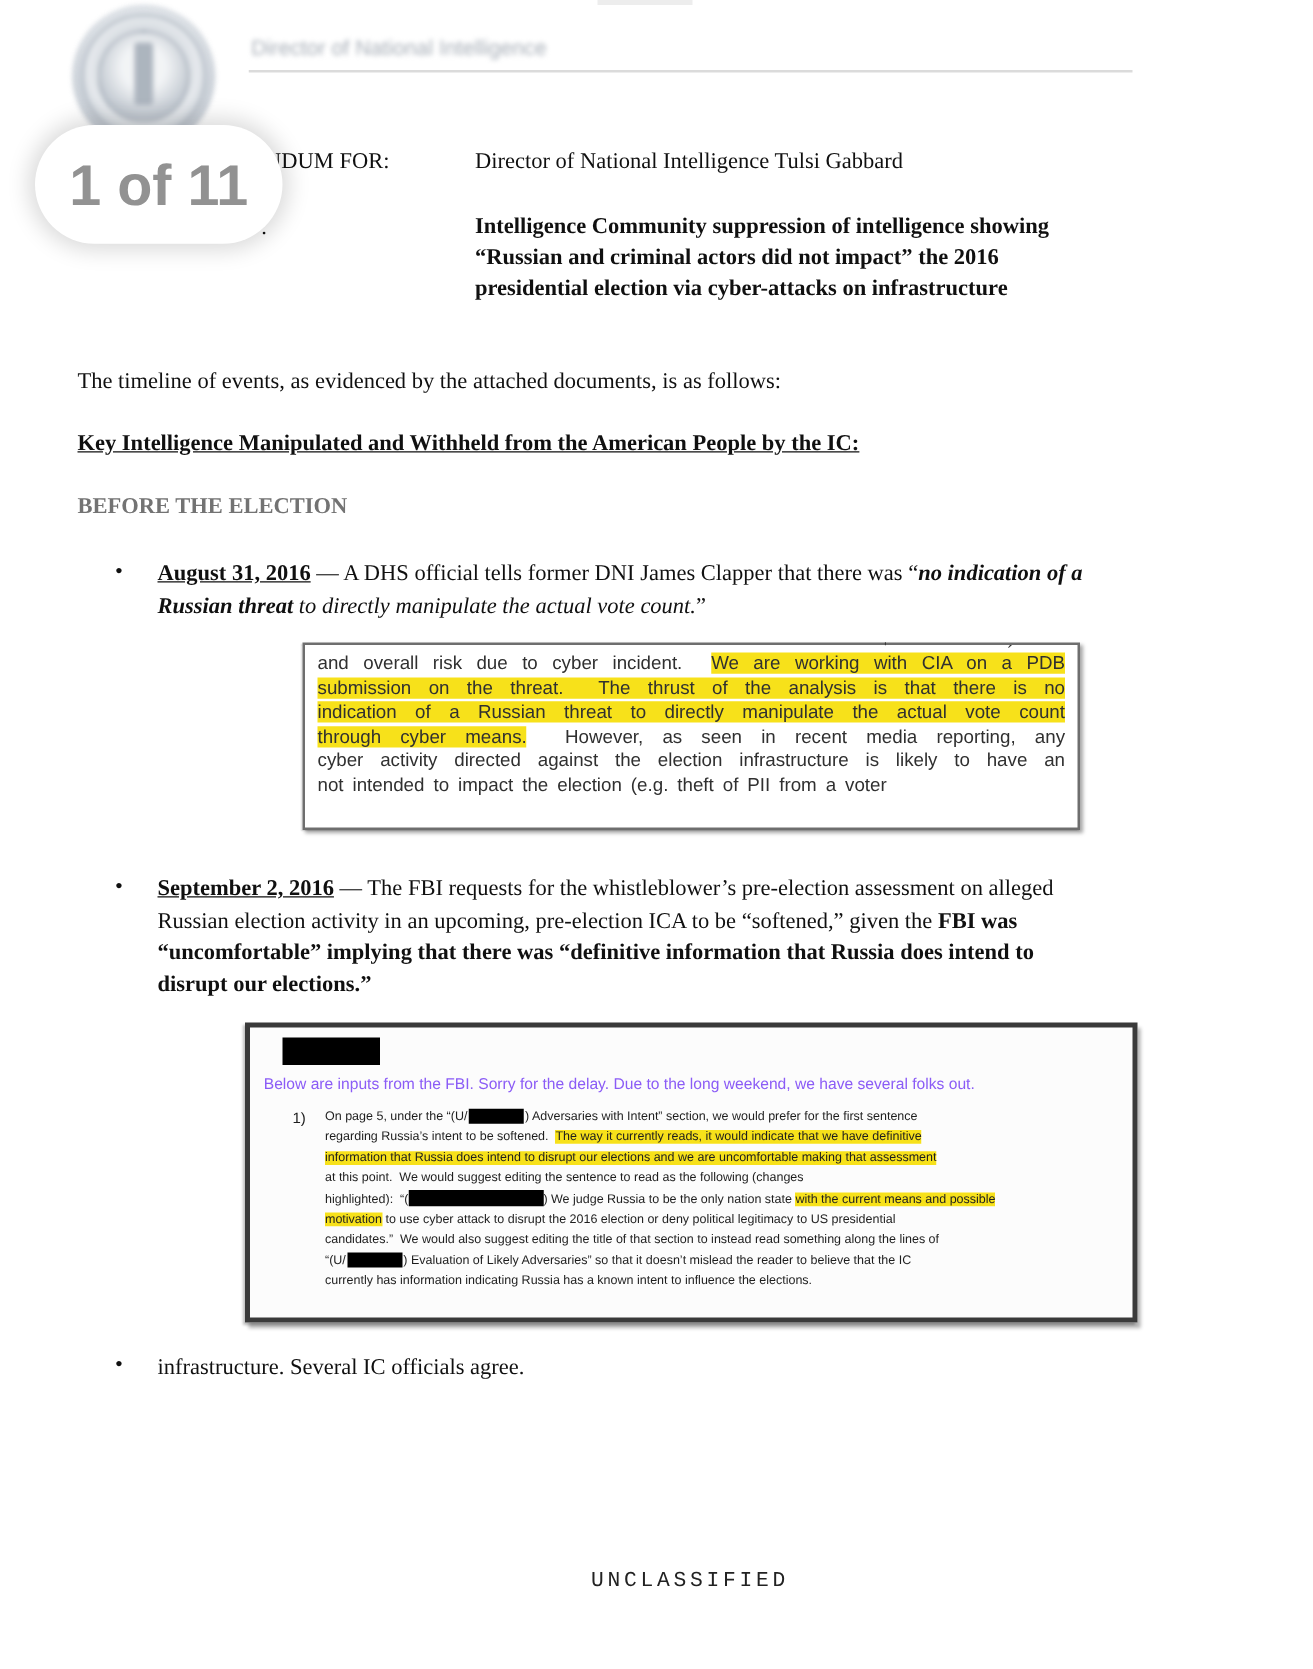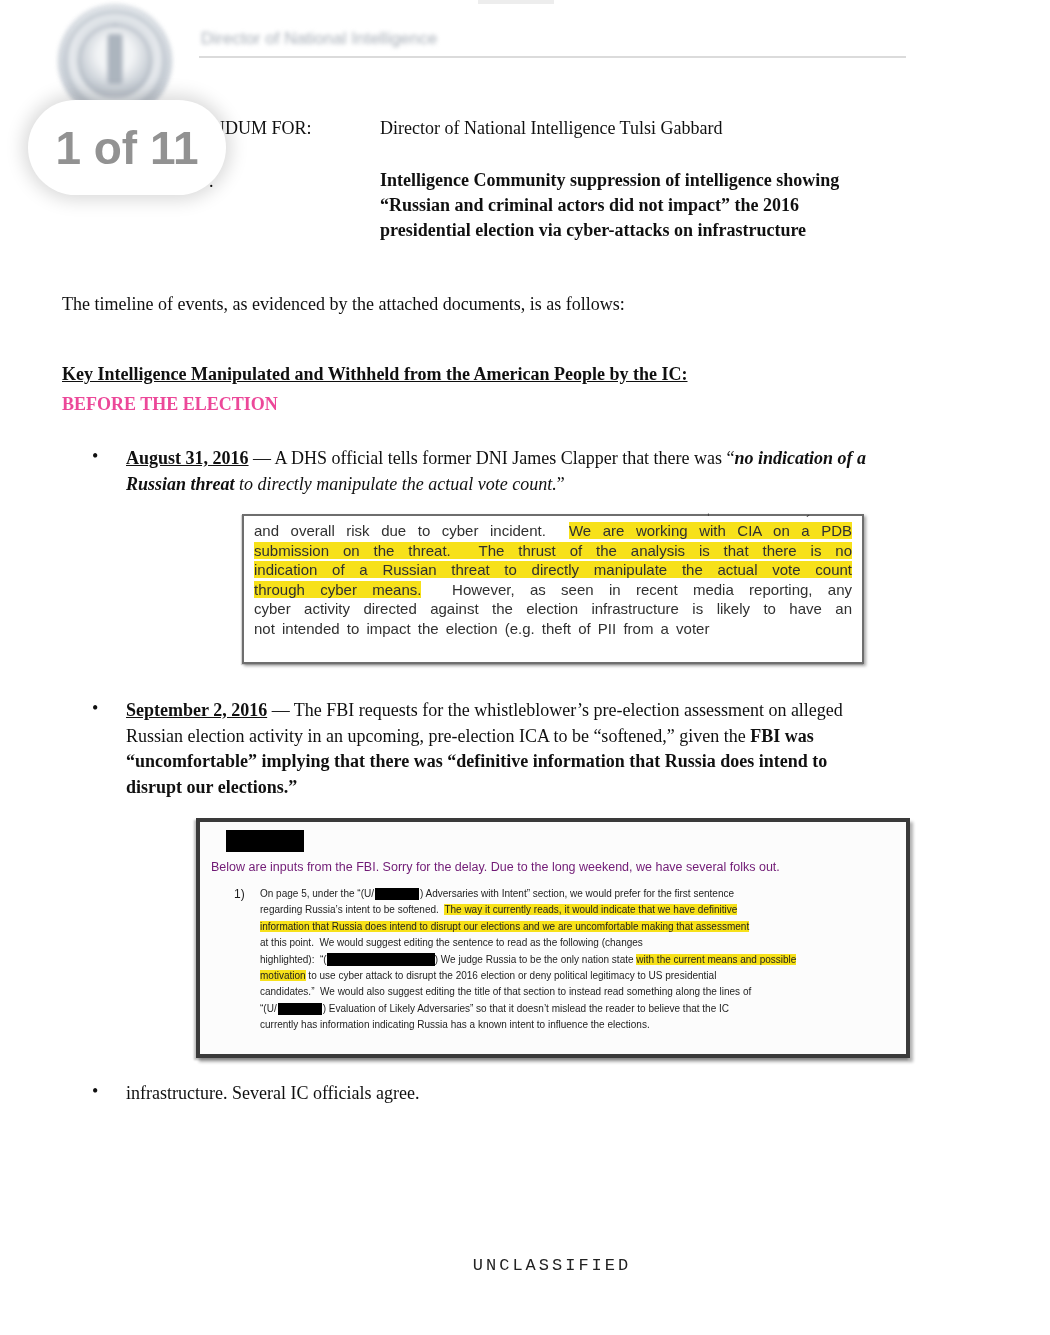--- a/index.html
+++ b/index.html
@@ -27,22 +27,22 @@
 
   
   .memo-label{left:212px;top:118px;font-size:18px;}
   .memo-value{left:380px;top:118px;font-size:18px;}
   .stray-period{left:209px;top:171px;font-size:18px;}
   .subject{left:380px;top:168px;width:580px;font-size:18px;font-weight:bold;line-height:25px;}
   .subject .tline{white-space:nowrap;}
 
   
   .intro{left:62px;top:294px;font-size:18px;}
-  .key-heading{left:62px;top:344px;font-size:18px;font-weight:bold;text-decoration:underline;margin-top:20px;}
-  .red-heading{left:62px;top:394px;font-size:18px;font-weight:bold;color:#ec4899;}
+  .key-heading{left:62px;top:344px;font-size:18px;font-weight:bold;text-decoration:underline;}
+  .red-heading{left:62px;top:394px;font-size:18px;font-weight:bold;color:#737373;}
 
   .bullet-row{position:absolute;display:flex;font-size:18px;}
   .b1{left:92px;top:446px;}
   .b2{left:92px;top:698px;}
   .b3{left:92px;top:1081px;}
   .marker{width:34px;flex:none;}
   .btext{width:910px;line-height:25.5px;}
   .btext .tline{white-space:nowrap;}
 
   .du{font-weight:bold;text-decoration:underline;}
@@ -59,21 +59,21 @@
   .ex1 .tline{text-align:justify;text-align-last:justify;word-spacing:1px;}
   .ex1 .tline:last-child{text-align:left;text-align-last:auto;word-spacing:3px;}
   .artifact1{left:462px;top:-6px;font-size:14px;color:#333;}
   .artifact2{left:562px;top:-4px;font-size:14px;color:#333;}
 
   
   .ex2{left:196px;top:818px;width:714px;height:240px;box-sizing:border-box;background:#fcfcfc;
        border:4px solid #3a3a3a;box-shadow:-2px 2px 2px rgba(0,0,0,.25), 3px 4px 3px rgba(0,0,0,.3);
        font-family:"Liberation Sans",sans-serif;color:#1d1d1d;}
   .ex2-redact{position:absolute;left:26px;top:8px;width:78px;height:22px;background:#000;}
-  .ex2-intro{position:absolute;left:11px;top:38px;font-size:12.5px;color:#701a75;white-space:nowrap;}
+  .ex2-intro{position:absolute;left:11px;top:38px;font-size:12.5px;color:#8b5cf6;white-space:nowrap;}
   .ex2-item{position:absolute;left:34px;top:64px;display:flex;}
   .ex2-num{width:26px;flex:none;font-size:12px;line-height:16.4px;}
   .ex2-lines{width:645px;font-size:10px;line-height:16.4px;}
   .ex2-lines .tline{white-space:nowrap;}
   .rd{display:inline-block;width:44px;height:12px;background:#000;vertical-align:middle;margin:0 1px;}
   .rd2{display:inline-block;width:108px;height:13px;background:#000;vertical-align:middle;}
 
   
   .footer{left:52px;top:1256px;width:1000px;text-align:center;
           font-family:"Liberation Mono","DejaVu Sans Mono",monospace;font-size:17px;

